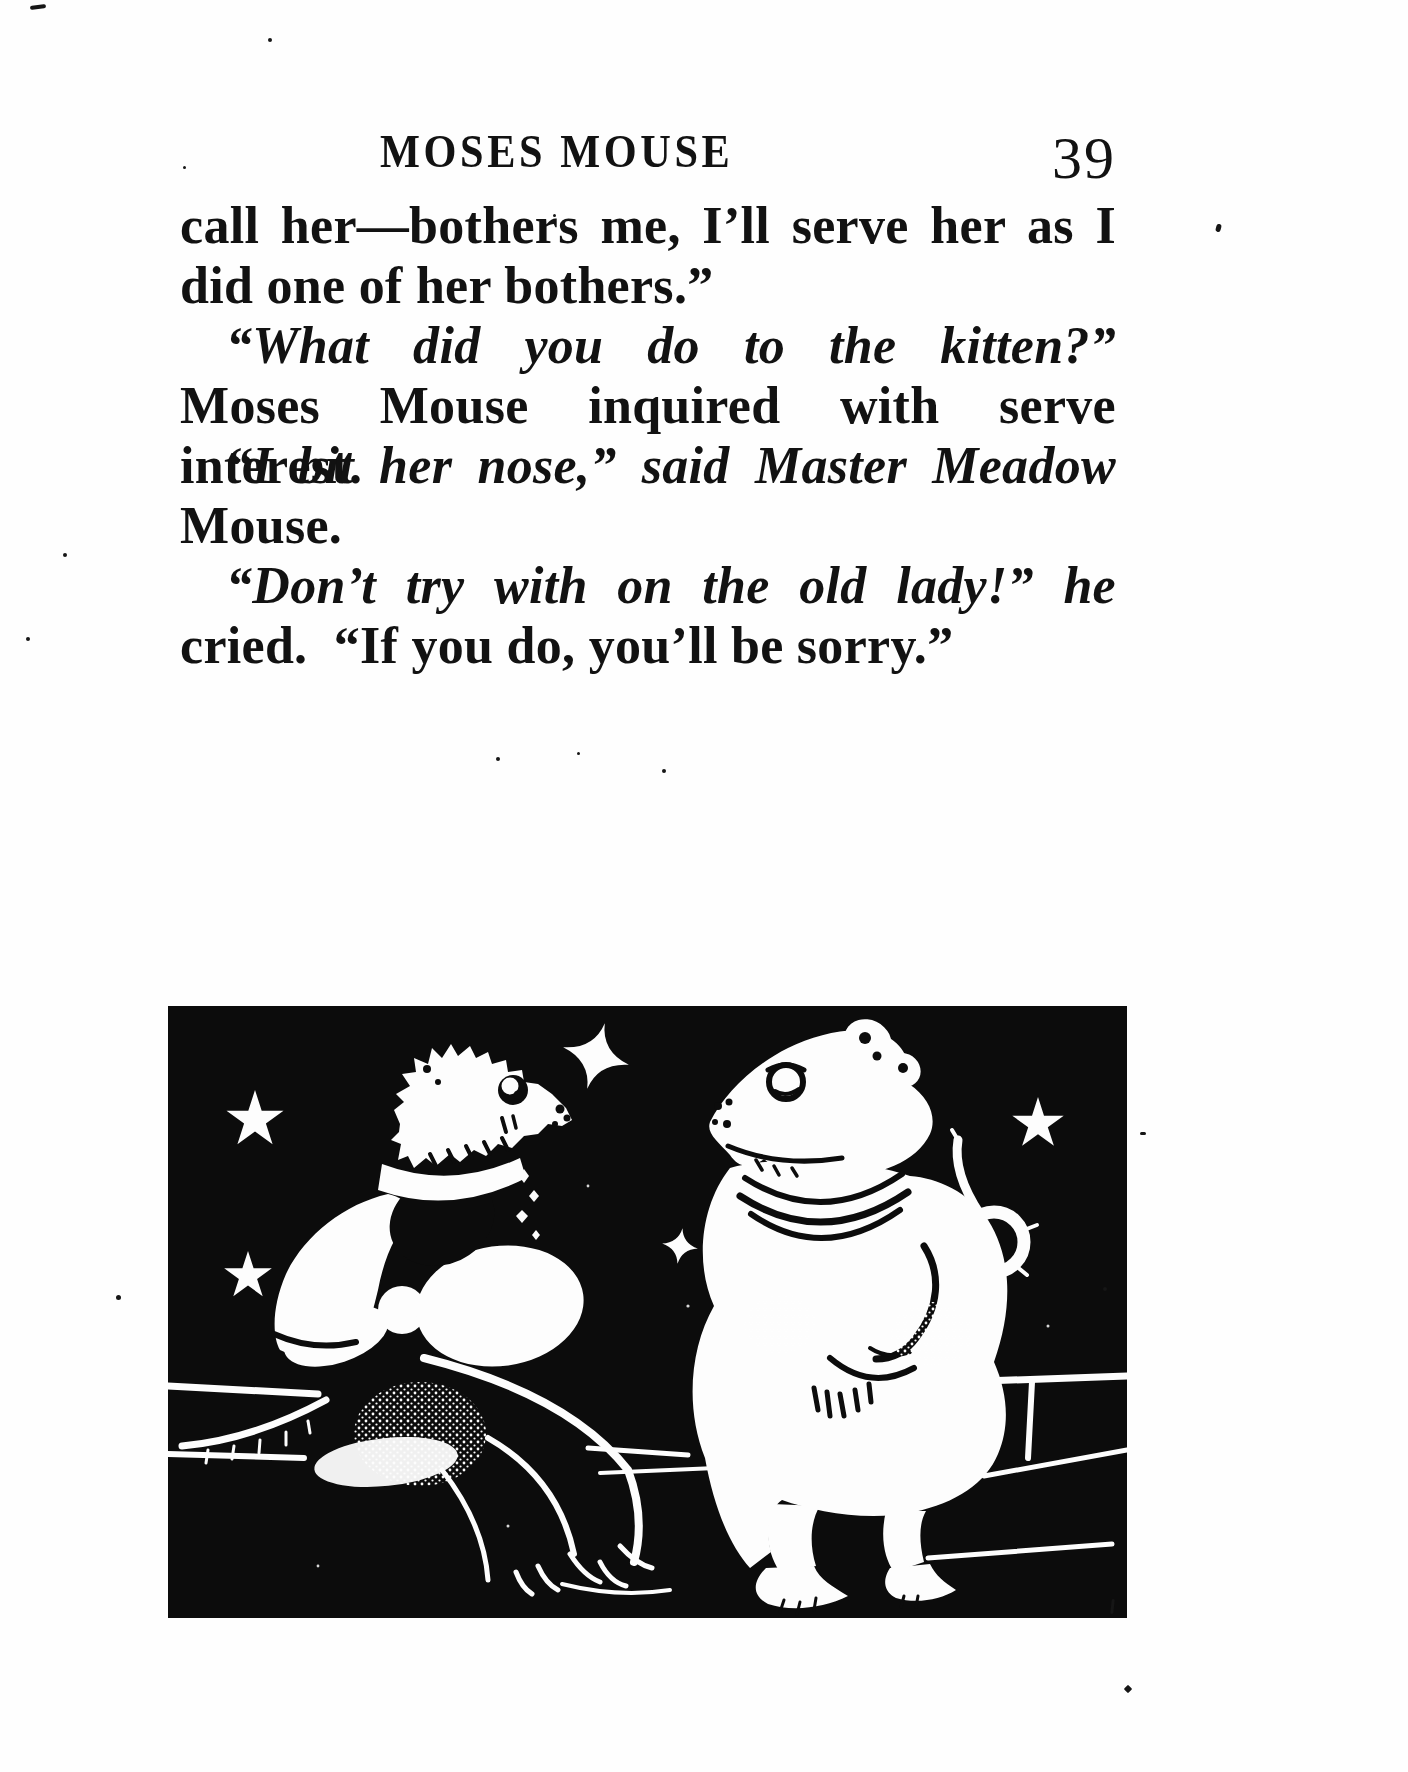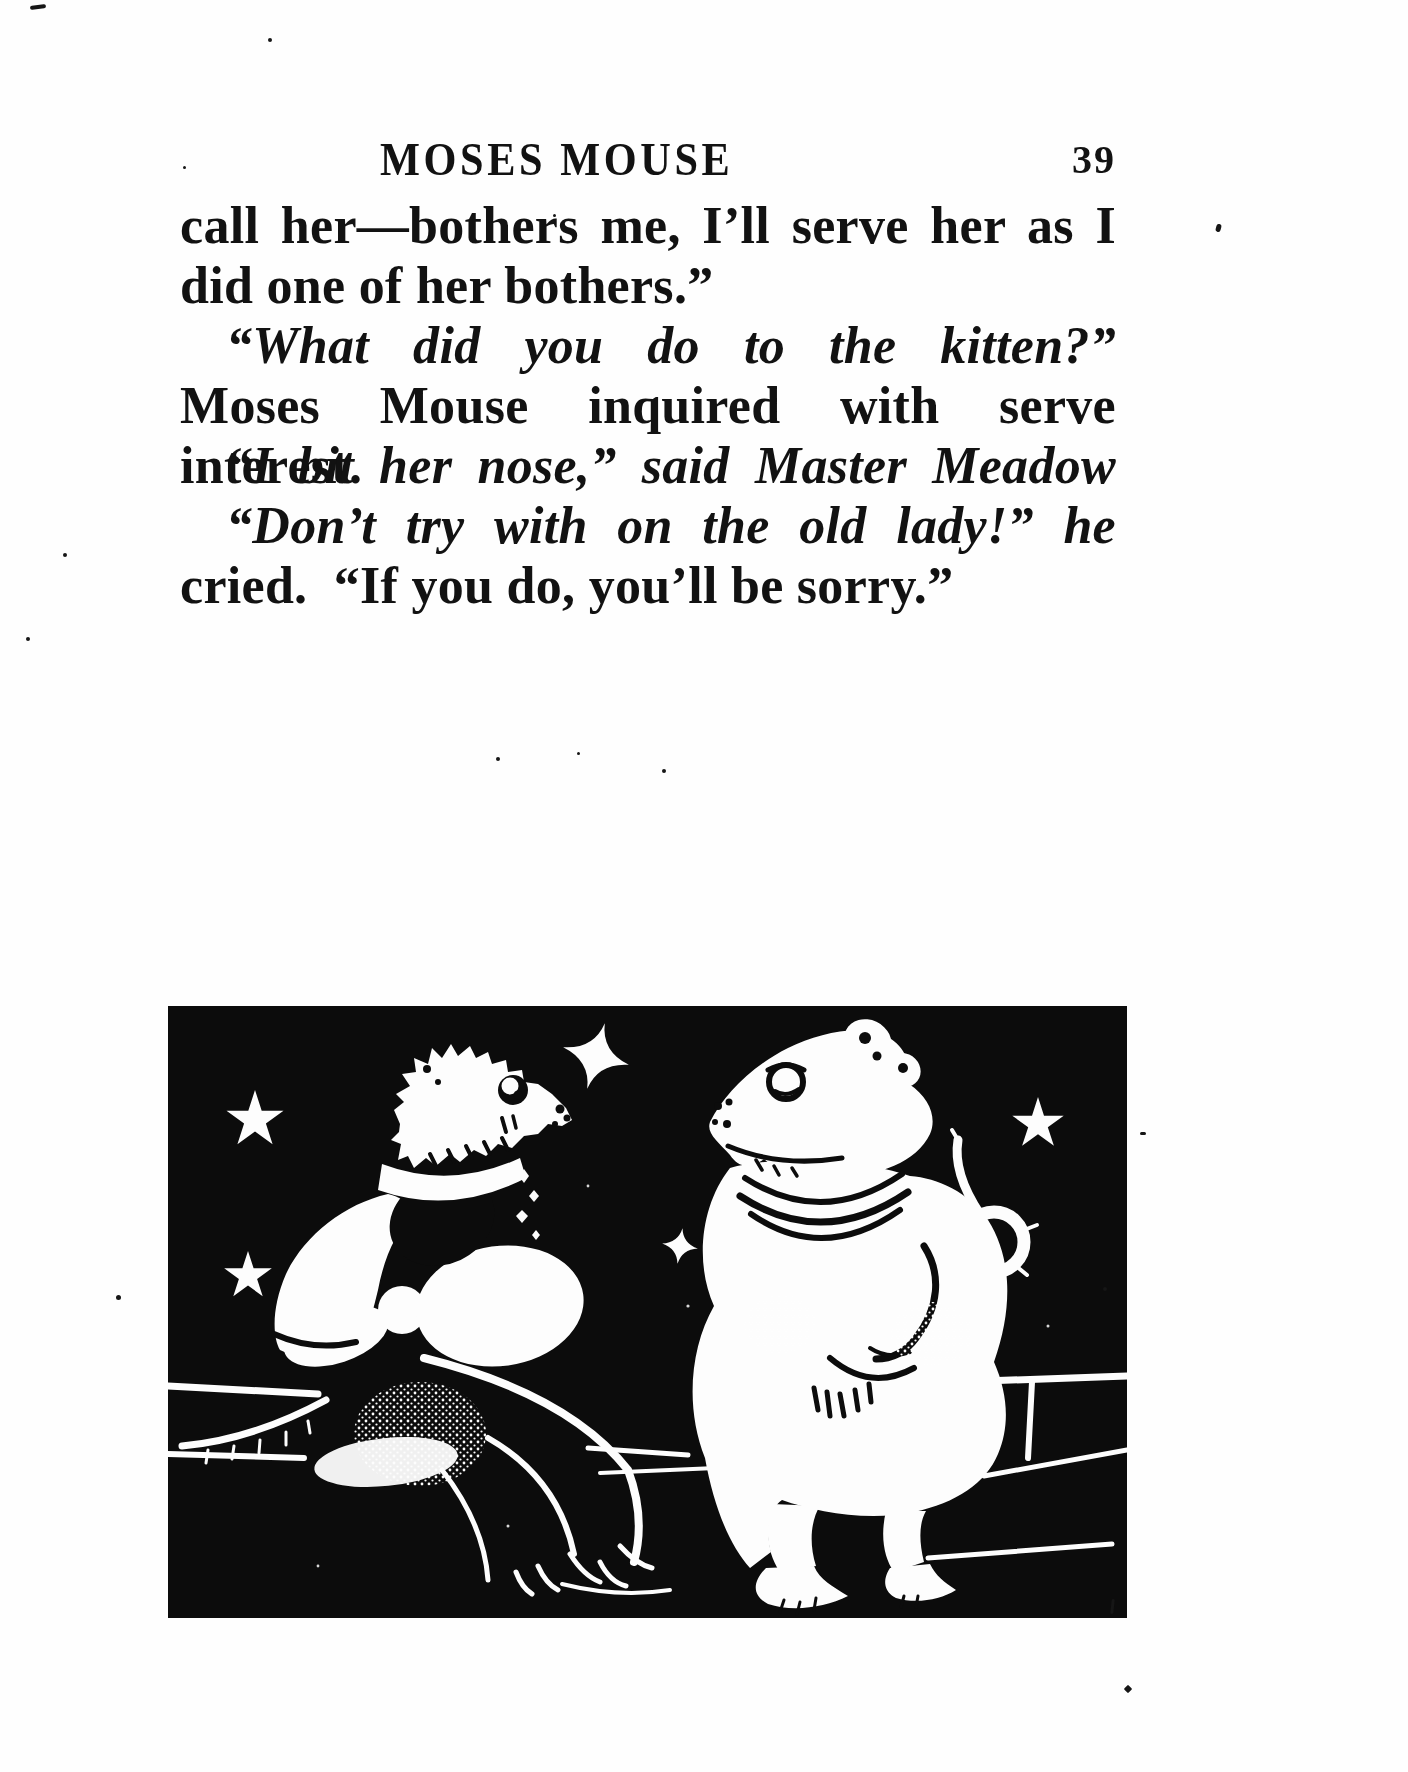--- a/index.html
+++ b/index.html
@@ -1,25 +1,25 @@
 <!DOCTYPE html>
 <html><head>
 <meta charset="utf-8">
 <style>
   html,body{margin:0;padding:0;background:#e8e8e8;}
   .page{
     position:relative;width:1408px;height:1772px;background:#fefefe;
     overflow:hidden;font-family:"Liberation Serif", serif;color:#121212;
   }
-  .header{position:absolute;left:180px;top:124px;width:936px;display:flex;align-items:center;margin-top:8px;}
+  .header{position:absolute;left:180px;top:124px;width:936px;display:flex;align-items:flex-start;}
   .title{
     font-size:47px;font-weight:bold;letter-spacing:4px;margin-left:200px;
     transform:scaleX(.9);transform-origin:left center;white-space:nowrap;
   }
-  .pagenum{font-size:40px;font-weight:bold;letter-spacing:2px;margin-left:auto;}
+  .pagenum{font-size:60px;font-weight:normal;letter-spacing:2px;margin-left:auto;}
   .bodytext{position:absolute;left:180px;top:196px;width:936px;}
   .tline{
     height:60px;line-height:60px;font-size:52px;font-weight:bold;
     white-space:nowrap;letter-spacing:.3px;
   }
   .just{white-space:normal;text-align:justify;text-align-last:justify;}
   .ind{padding-left:46px;font-style:italic;}
   .illustration{position:absolute;left:168px;top:1006px;}
   .speck{position:absolute;background:#161616;border-radius:50%;}
 </style>
@@ -32,20 +32,21 @@
     <span class="title">MOSES MOUSE</span>
     <span class="pagenum">39</span>
   </div>
 
   <div class="bodytext">
     <div class="tline just">call her—bothers me, I’ll serve her as I</div>
     <div class="tline">did one of her bothers.”</div>
     <div class="tline just ind">“What did you do to the kitten?”</div>
     <div class="tline just">Moses Mouse inquired with serve interest.</div>
     <div class="tline just ind">“I bit her nose,” said Master Meadow</div>
+    <div class="tline">Mouse.</div>
     <div class="tline just ind">“Don’t try with on the old lady!” he</div>
     <div class="tline">cried. “If you do, you’ll be sorry.”</div>
   </div>
 
   <svg class="illustration" width="959" height="612" viewBox="0 0 959 612" role="img" aria-label="Woodcut-style night scene: two mice wearing sweaters sit talking on a stone ledge surrounded by white stars; the left mouse in a dark sweater with white collar, the right mouse in a light ringed-collar sweater with a long curling tail.">
     <defs>
       <pattern id="stip" width="7" height="7" patternUnits="userSpaceOnUse">
         <circle cx="2" cy="2" r="1.4" fill="#fdfdfd"></circle>
         <circle cx="5.5" cy="5.5" r="1.1" fill="#fdfdfd"></circle>
       </pattern>

